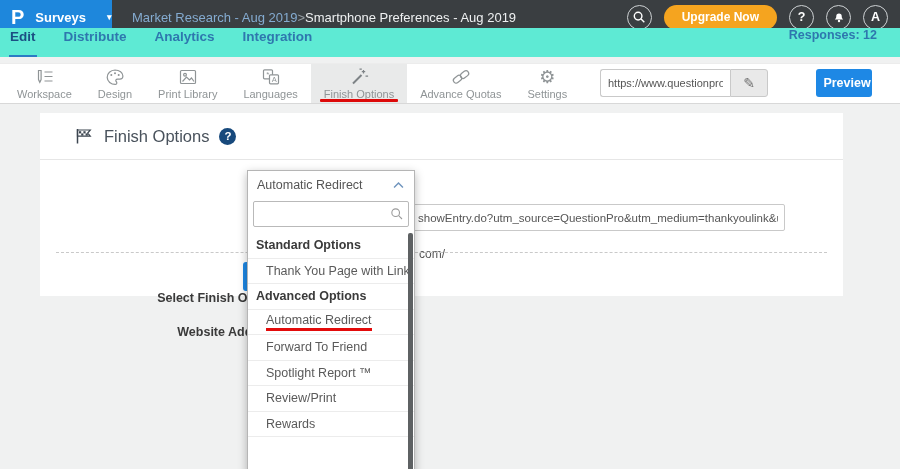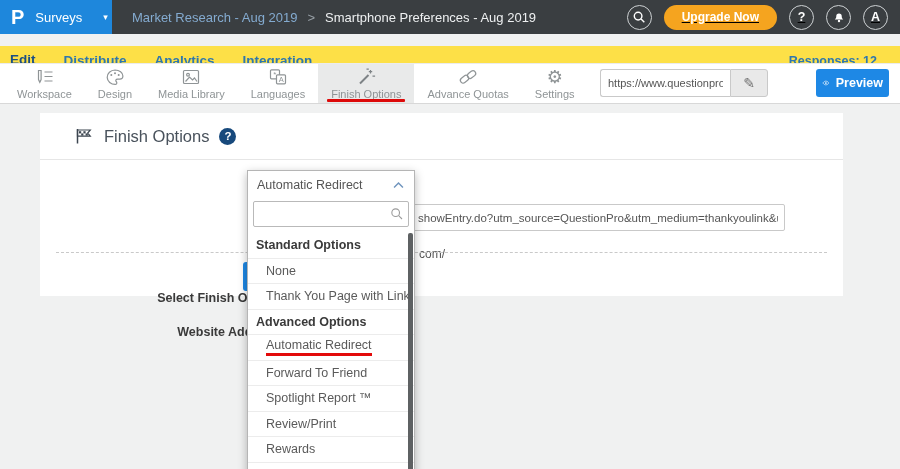--- a/index.html
+++ b/index.html
@@ -3,35 +3,35 @@
 <meta charset="utf-8">
 <style>
   html,body{margin:0;padding:0;background:#fff;}
   #app{position:relative;width:900px;height:469px;overflow:hidden;background:#f0f1f1;
        font-family:"Liberation Sans",sans-serif;}
 
   
   .topbar{position:absolute;left:0;top:0;width:900px;height:34px;background:#3a3e41;display:flex;align-items:center;}
   .brand{width:112px;height:34px;background:#1e87dc;display:flex;align-items:center;gap:11px;padding:0 11px;box-sizing:border-box;cursor:pointer;}
   .logo{color:#fff;font-weight:bold;font-size:20px;line-height:20px;}
-  .product{color:#fff;font-size:13px;display:flex;align-items:center;gap:21px;white-space:nowrap;}
+  .product{color:#fff;font-size:13px;display:flex;align-items:center;gap:21px;white-space:nowrap;font-weight:bold;}
   .caret{font-size:9px;color:#fff;}
-  .crumbs{margin-left:20px;display:flex;align-items:flex-end;font-size:13px;gap:10px;white-space:nowrap;}
+  .crumbs{margin-left:20px;display:flex;align-items:flex-end;font-size:13px;gap:0;white-space:nowrap;}
   .crumb-parent{color:#84abd0;cursor:pointer;}
   .crumb-sep{color:#98a0a6;}
   .crumb-current{color:#eef0f1;}
-  .topbar-right{margin-left:auto;display:flex;align-items:center;gap:12px;padding-right:12px;text-decoration:underline;}
+  .topbar-right{margin-left:auto;display:flex;align-items:center;gap:12px;padding-right:12px;}
   .circle-btn{width:25px;height:25px;border:1.5px solid #cdd1d3;border-radius:50%;display:flex;align-items:center;
               justify-content:center;color:#fff;font-size:12.5px;font-weight:bold;box-sizing:border-box;
               background:transparent;cursor:pointer;}
   .upgrade{height:25px;border-radius:13px;background:#f5a41f;color:#fff;font-size:12px;font-weight:bold;
            display:flex;align-items:center;padding:0 18px;border:none;cursor:pointer;}
 
   
-  .tabs{position:absolute;left:0;top:46px;width:900px;height:29px;background:#fde047;display:flex;align-items:center;
+  .tabs{position:absolute;left:0;top:28px;width:900px;height:29px;background:#5eead4;display:flex;
         padding-left:9px;box-sizing:border-box;gap:26px;}
   .tab{font-size:13.5px;color:#2e77ae;font-weight:600;padding:1px 1px 2px;cursor:pointer;}
   .tab.active{color:#1c4f83;border-bottom:2px solid #2b7bc4;}
   .responses{margin-left:auto;padding-right:23px;color:#2e77ae;font-size:12.5px;font-weight:600;}
 
   
   .toolbar{position:absolute;left:0;top:63px;width:900px;height:41px;background:#fff;border-top:1px solid #ececec;
            border-bottom:1px solid #d8d8d8;display:flex;align-items:stretch;box-sizing:border-box;padding-left:4px;}
   .tool{display:flex;flex-direction:column;align-items:center;justify-content:center;gap:1px;padding:0 13px;
         position:relative;cursor:pointer;}
@@ -40,21 +40,21 @@
   .tool svg,.tool .gear{display:block;height:20px;}
   .gear{font-size:18px;line-height:20px;color:#8f9496;}
   .red-bar{position:absolute;bottom:1px;left:9px;right:9px;height:3px;background:#dd0a0a;border-radius:1px;}
 
   .url-group{position:absolute;left:600px;top:69px;height:28px;display:flex;}
   .url-input{width:130px;height:28px;border:1px solid #c9c9c9;border-right:none;border-radius:3px 0 0 3px;
              padding:0 7px;font-size:11px;color:#555;box-sizing:border-box;outline:none;
              font-family:"Liberation Sans",sans-serif;}
   .url-addon{width:38px;height:28px;background:#e9e9e9;border:1px solid #c9c9c9;border-radius:0 3px 3px 0;
              display:flex;align-items:center;justify-content:center;color:#6d6d6d;font-size:14px;box-sizing:border-box;cursor:pointer;}
-  .preview-btn{position:absolute;left:816px;top:69px;width:73px;height:28px;background:#1e88e5;border:none;border-radius:3px;
+  .preview-btn{position:absolute;left:816px;top:69px;width:56px;height:28px;background:#1e88e5;border:none;border-radius:3px;
                color:#fff;font-size:12.5px;font-weight:bold;display:flex;align-items:center;justify-content:center;gap:6px;cursor:pointer;}
 
   
   .panel{position:absolute;left:40px;top:113px;width:803px;height:183px;background:#fff;}
   .panel-header{height:47px;border-bottom:1px solid #e6e6e6;display:flex;align-items:center;padding-left:34px;gap:10px;box-sizing:border-box;}
   .panel-title{font-size:16.5px;color:#49525c;}
   .help-circle{width:17px;height:17px;border-radius:50%;background:#17497c;color:#fff;font-size:11.5px;font-weight:bold;
                display:flex;align-items:center;justify-content:center;cursor:pointer;}
   .form-label{position:absolute;width:200px;text-align:right;font-size:12.5px;font-weight:bold;color:#3a3a3a;white-space:nowrap;}
   #label-select{left:38px;top:178px;}
@@ -151,21 +151,21 @@
       <span class="tlabel">Design</span>
     </div>
     <div class="tool">
       <svg width="22" height="20" viewBox="0 0 22 20">
         <g stroke="#8f9496" stroke-width="1.2" fill="none">
           <rect x="3.5" y="3.5" width="15" height="13" rx="1"></rect>
           <circle cx="8" cy="7.8" r="1.4"></circle>
           <path d="M5.5 14.5 9.5 10l3 3 2-2 2.5 3.5"></path>
         </g>
       </svg>
-      <span class="tlabel">Media Library</span>
+      <span class="tlabel">Print Library</span>
     </div>
     <div class="tool">
       <svg width="22" height="20" viewBox="0 0 22 20">
         <rect x="3.5" y="2.8" width="9" height="9" rx="1" fill="none" stroke="#8f9496" stroke-width="1.2"></rect>
         <text x="6.3" y="10" font-size="8" fill="#8f9496" font-family="Liberation Sans">*</text>
         <rect x="9.5" y="7.8" width="9" height="9" rx="1" fill="#fff" stroke="#8f9496" stroke-width="1.2"></rect>
         <text x="11.8" y="14.8" font-size="7.5" fill="#8f9496" font-family="Liberation Sans">A</text>
       </svg>
       <span class="tlabel">Languages</span>
     </div>
@@ -244,23 +244,20 @@
       <svg class="dd-search-icon" width="15" height="15" viewBox="0 0 18 18">
         <circle cx="8" cy="8" r="4.6" fill="none" stroke="#9a9a9a" stroke-width="1.3"></circle>
         <path d="M11.6 11.6 15.6 15.6" stroke="#9a9a9a" stroke-width="1.3"></path>
       </svg>
     </div>
     <div class="dd-list">
       <div class="dd-row hdr">
         <span>Standard Options</span>
       </div>
       <div class="dd-row">
-        <span>None</span>
-      </div>
-      <div class="dd-row">
         <span>Thank You Page with Link</span>
       </div>
       <div class="dd-row hdr">
         <span>Advanced Options</span>
       </div>
       <div class="dd-row">
         <span class="red-underline">Automatic Redirect</span>
       </div>
       <div class="dd-row">
         <span>Forward To Friend</span>

